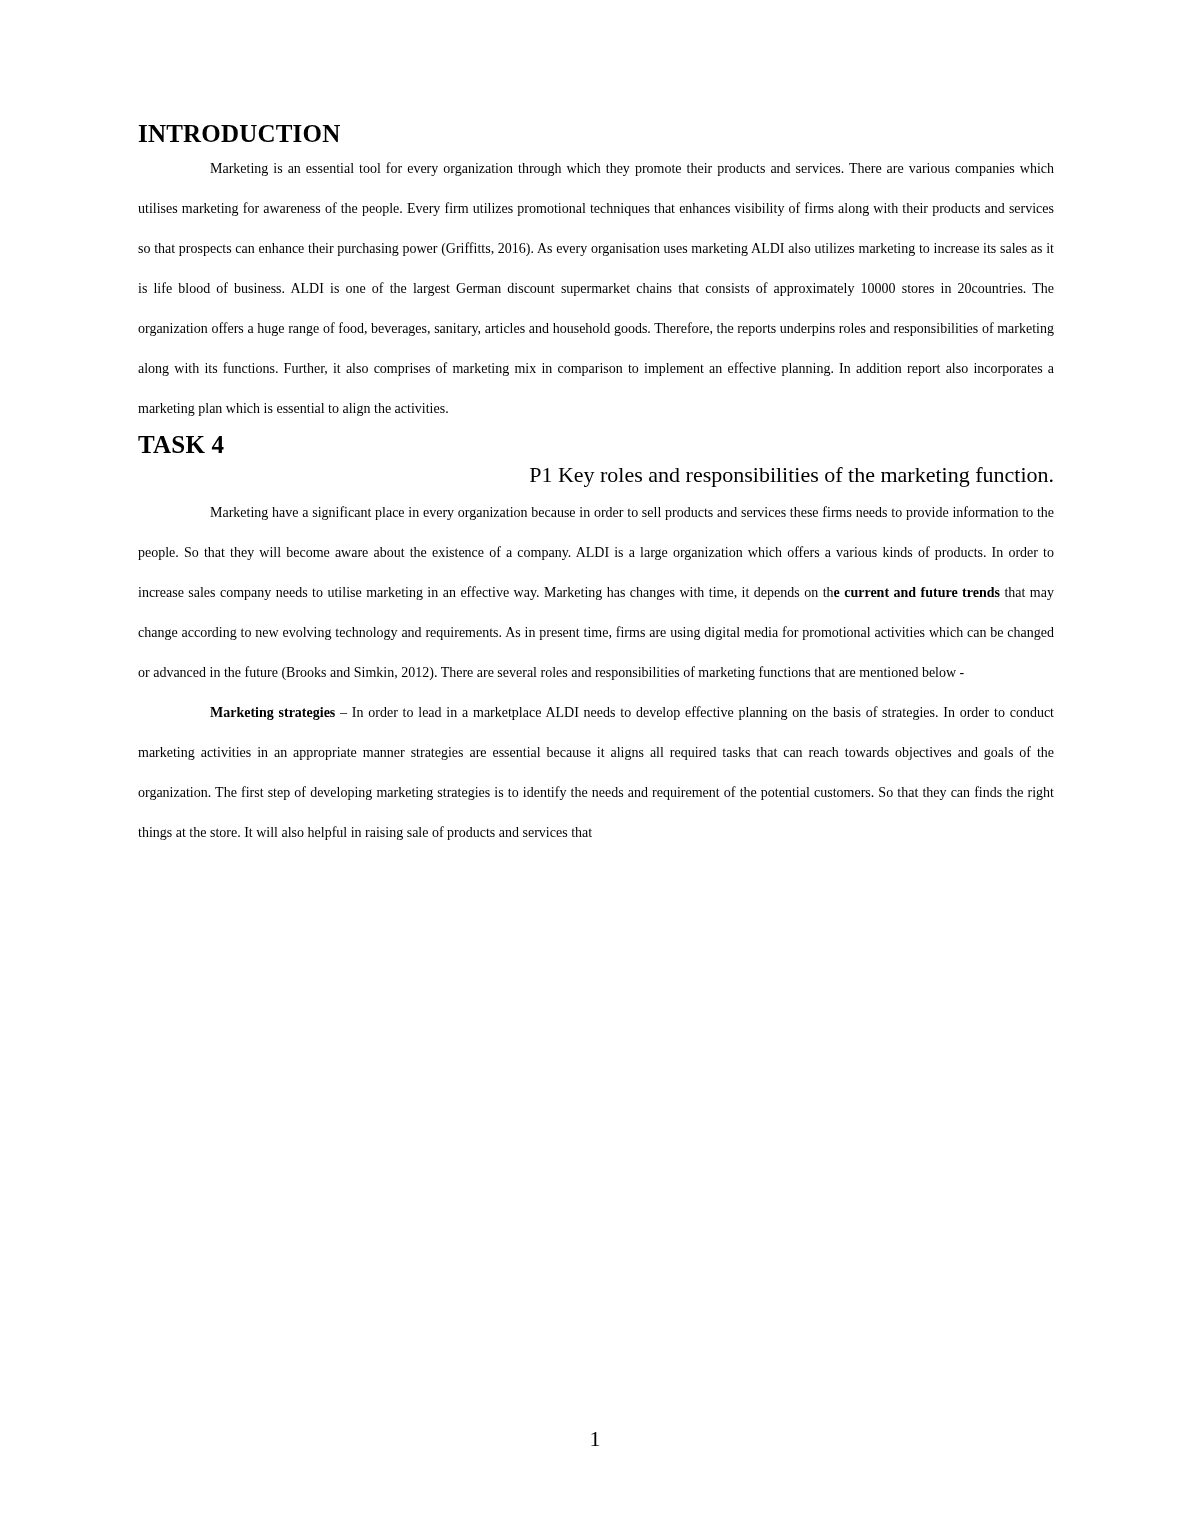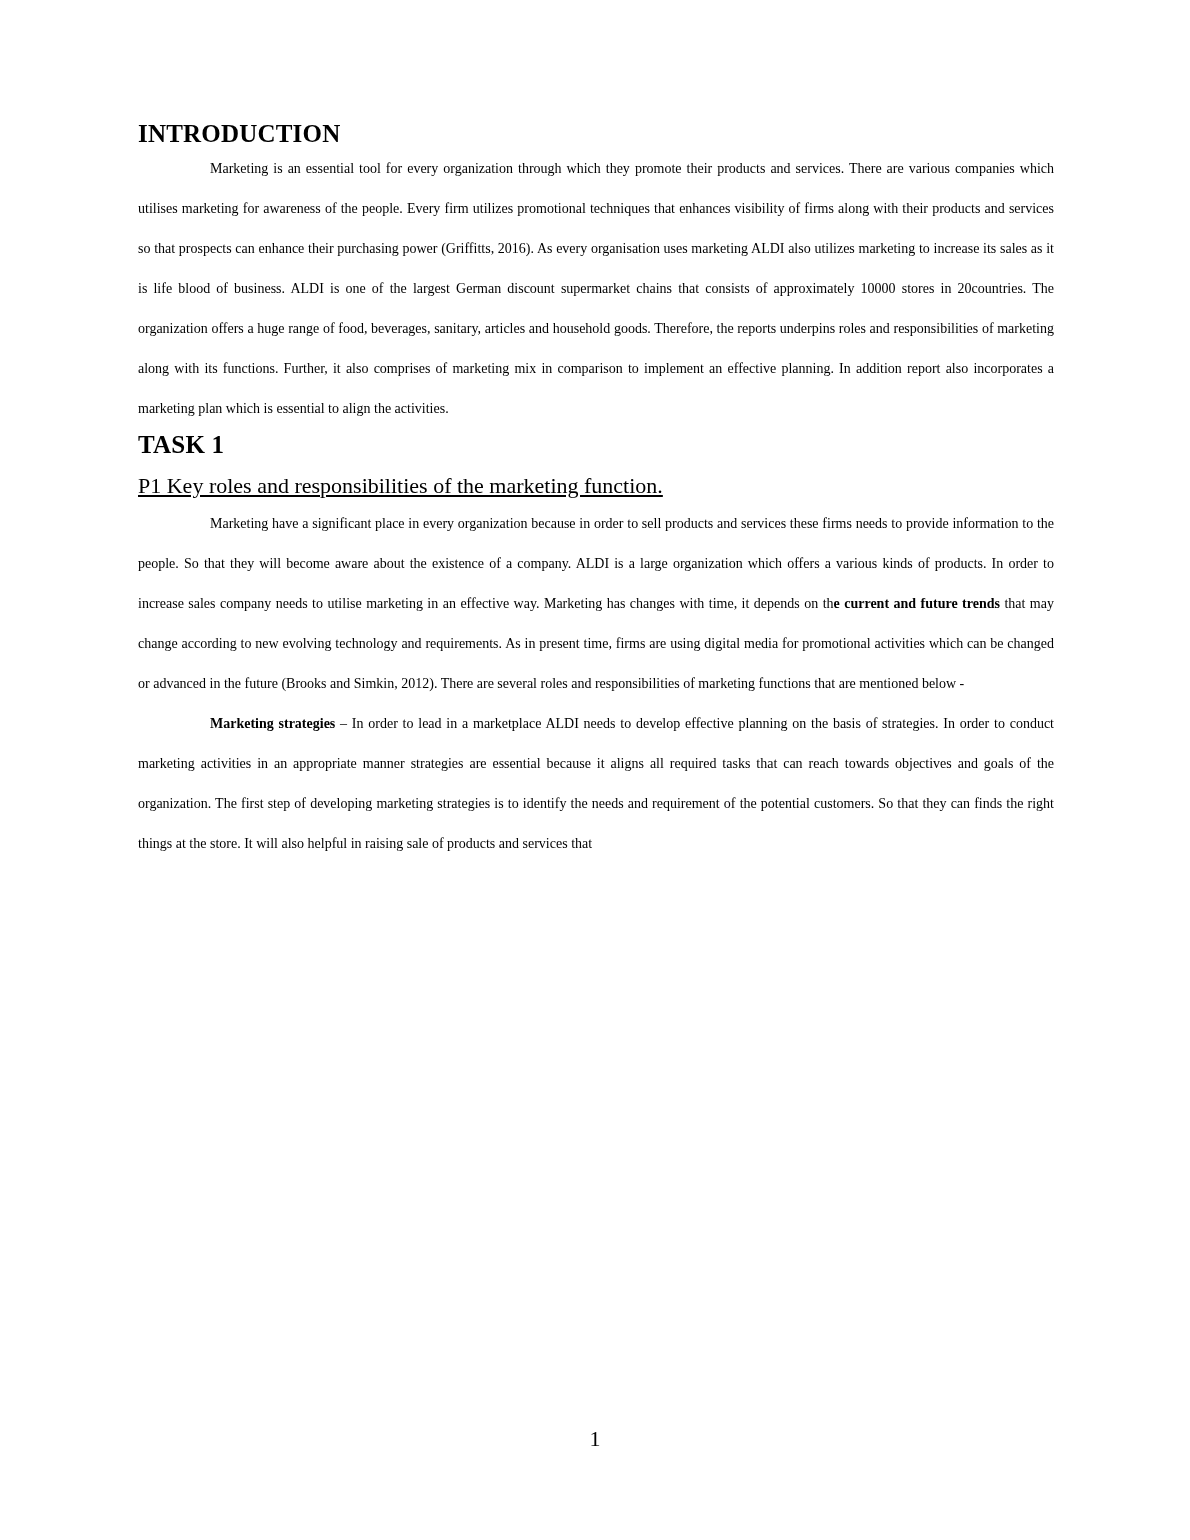--- a/index.html
+++ b/index.html
@@ -32,23 +32,23 @@
   }
   .heading-introduction {
     margin-bottom: 6px;
   }
   .heading-task {
     margin-top: 26px;
     margin-bottom: 10px;
   }
   .subheading {
     font-size: 22px;
-    text-decoration: underline;
-    margin: 11px 0 4px 0;
+    margin: 0 0 4px 0;
     line-height: 1.3;
+    text-align: right;
   }
   p.para {
     font-size: 14px;
     line-height: 40px;
     text-align: justify;
     text-justify: inter-word;
     margin: 0 0 0 0;
     hyphens: none;
   }
   p.para .indent {
@@ -71,21 +71,21 @@
 </head>
 <body>
 
 <div class="page">
   <div class="doc-body">
 
     <h1 class="heading heading-introduction">INTRODUCTION</h1>
 
     <p class="para"><span class="indent"></span><span>Marketing is an essential tool for every organization through which they promote their products and services. There are various companies which utilises marketing for awareness of the people. Every firm utilizes promotional techniques that enhances visibility of firms along with their products and services so that prospects can enhance their purchasing power (Griffitts, 2016). As every organisation uses marketing ALDI also utilizes marketing to increase its sales as it is life blood of business. ALDI is one of the largest German discount supermarket chains that consists of approximately 10000 stores in 20countries. The organization offers a huge range of food, beverages, sanitary, articles and household goods. Therefore, the reports underpins roles and responsibilities of marketing along with its functions. Further, it also comprises of marketing mix in comparison to implement an effective planning. In addition report also incorporates a marketing plan which is essential to align the activities.</span></p>
 
-    <h1 class="heading heading-task">TASK 1</h1>
+    <h1 class="heading heading-task">TASK 4</h1>
 
     <div class="subheading">P1 Key roles and responsibilities of the marketing function.</div>
 
     <p class="para"><span class="indent"></span><span>Marketing have a significant place in every organization because in order to sell products and services these firms needs to provide information to the people. So that they will become aware about the existence of a company. ALDI is a large organization which offers a various kinds of products. In order to increase sales company needs to utilise marketing in an effective way. Marketing has changes with time,  it depends on th</span><span class="b">e current and future trends</span><span> that may change according to new evolving technology and requirements. As in present time, firms are using digital media for promotional activities which can be changed or advanced in the future (Brooks and Simkin, 2012).   There are several roles and responsibilities of marketing  functions that are mentioned below -</span></p>
 
     <p class="para"><span class="indent"></span><span class="b">Marketing strategies</span><span> – In order to lead in a marketplace ALDI needs to develop effective planning on the basis of strategies. In order to conduct marketing activities in an appropriate manner strategies are essential because it aligns all required tasks that can reach towards objectives and goals of the organization. The first step of developing marketing strategies is to identify the needs and requirement of the potential customers. So that they can finds the right things at the store. It will also helpful in raising sale of products and services that</span></p>
 
   </div>
 
   <div class="page-number">1</div>

